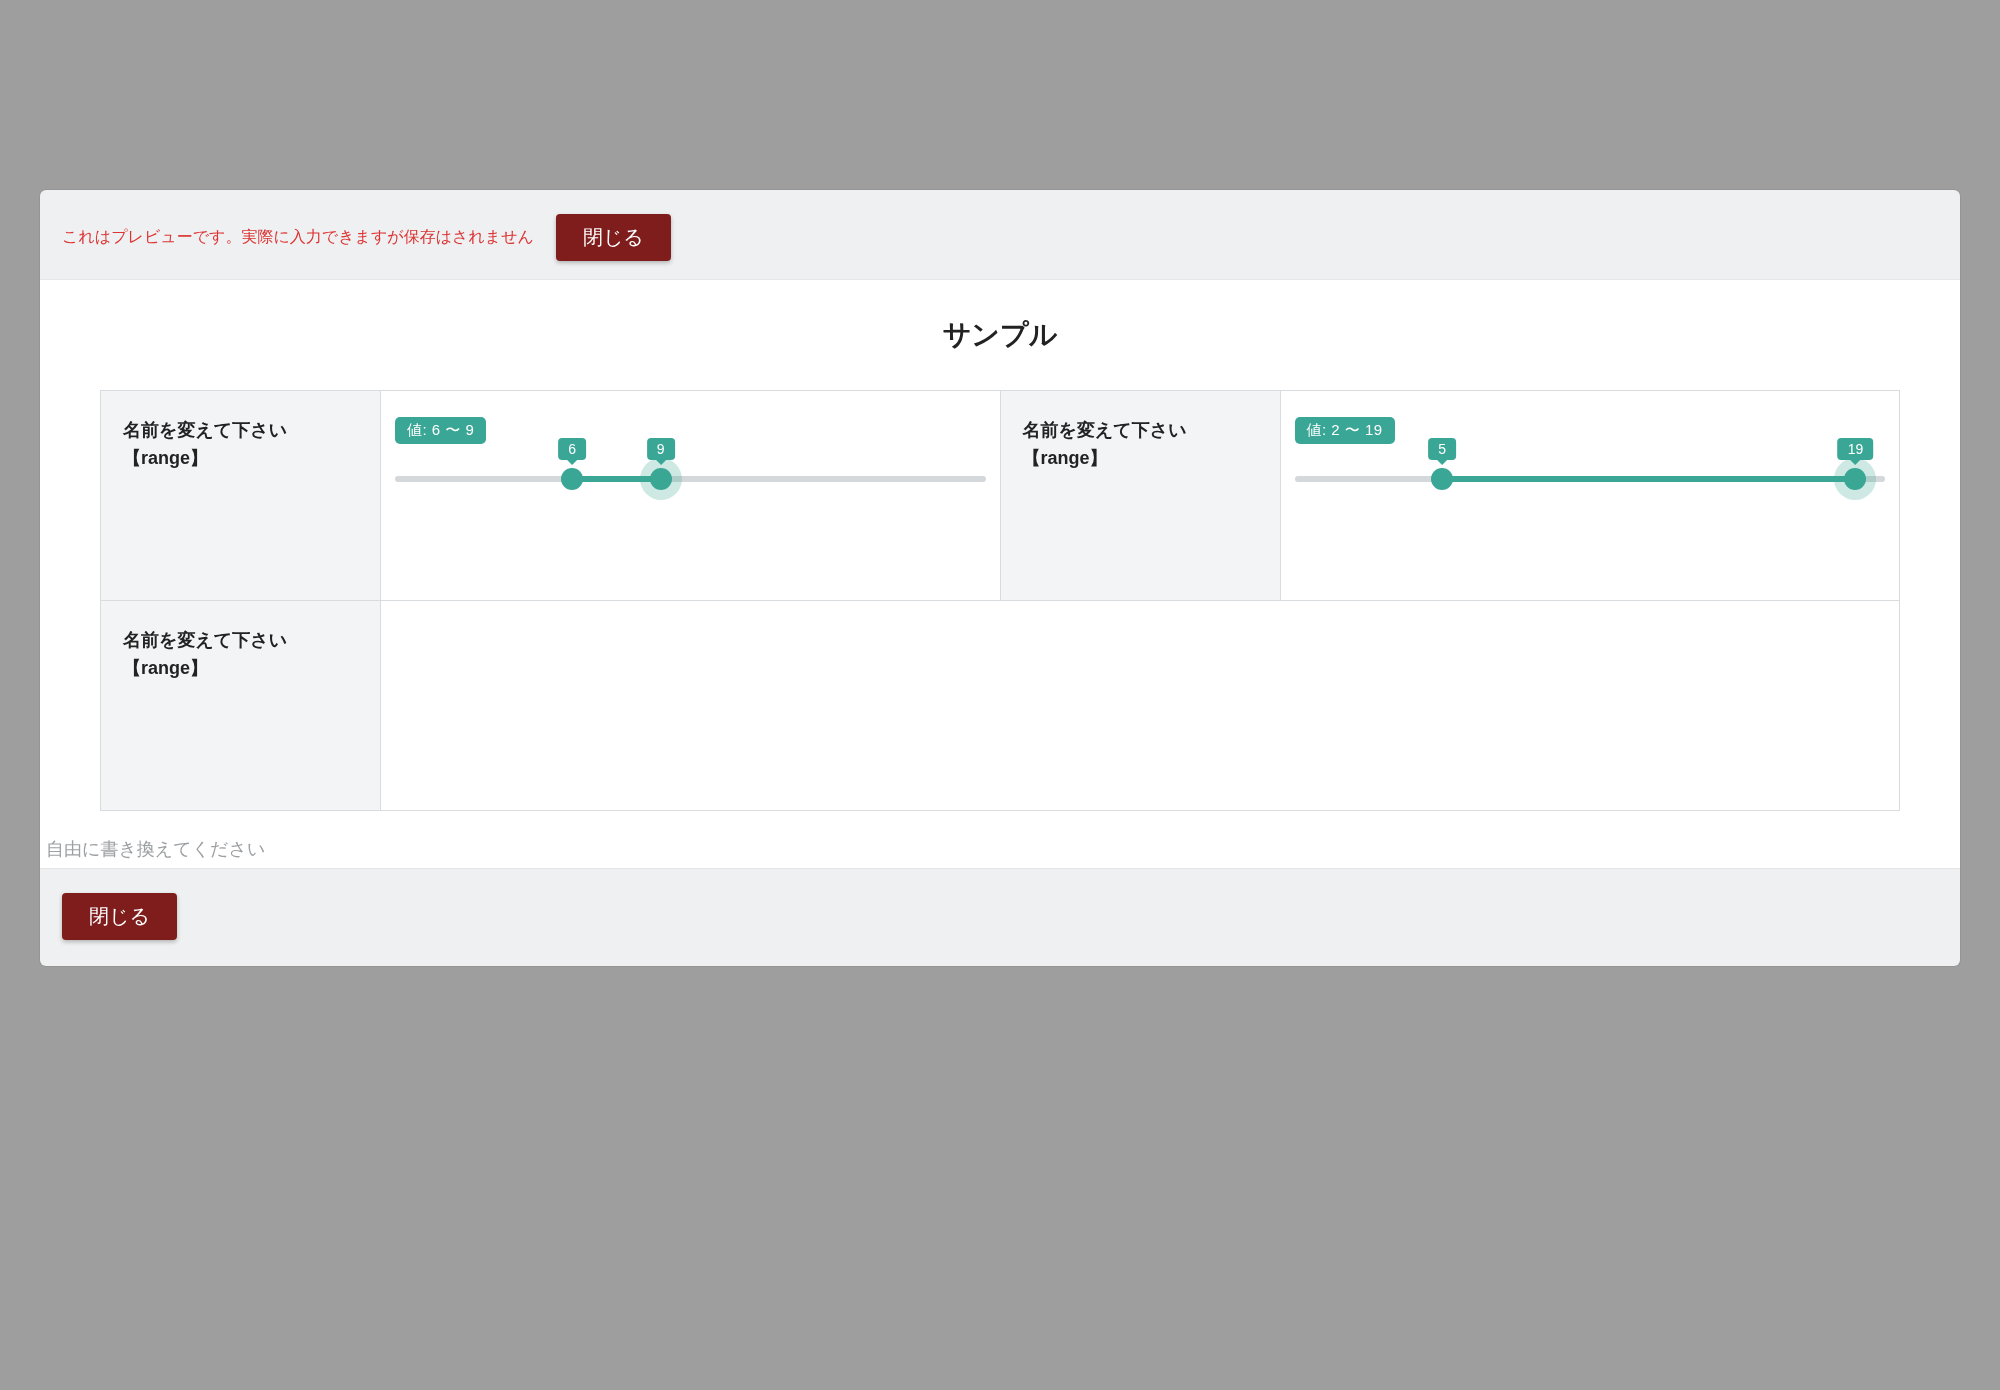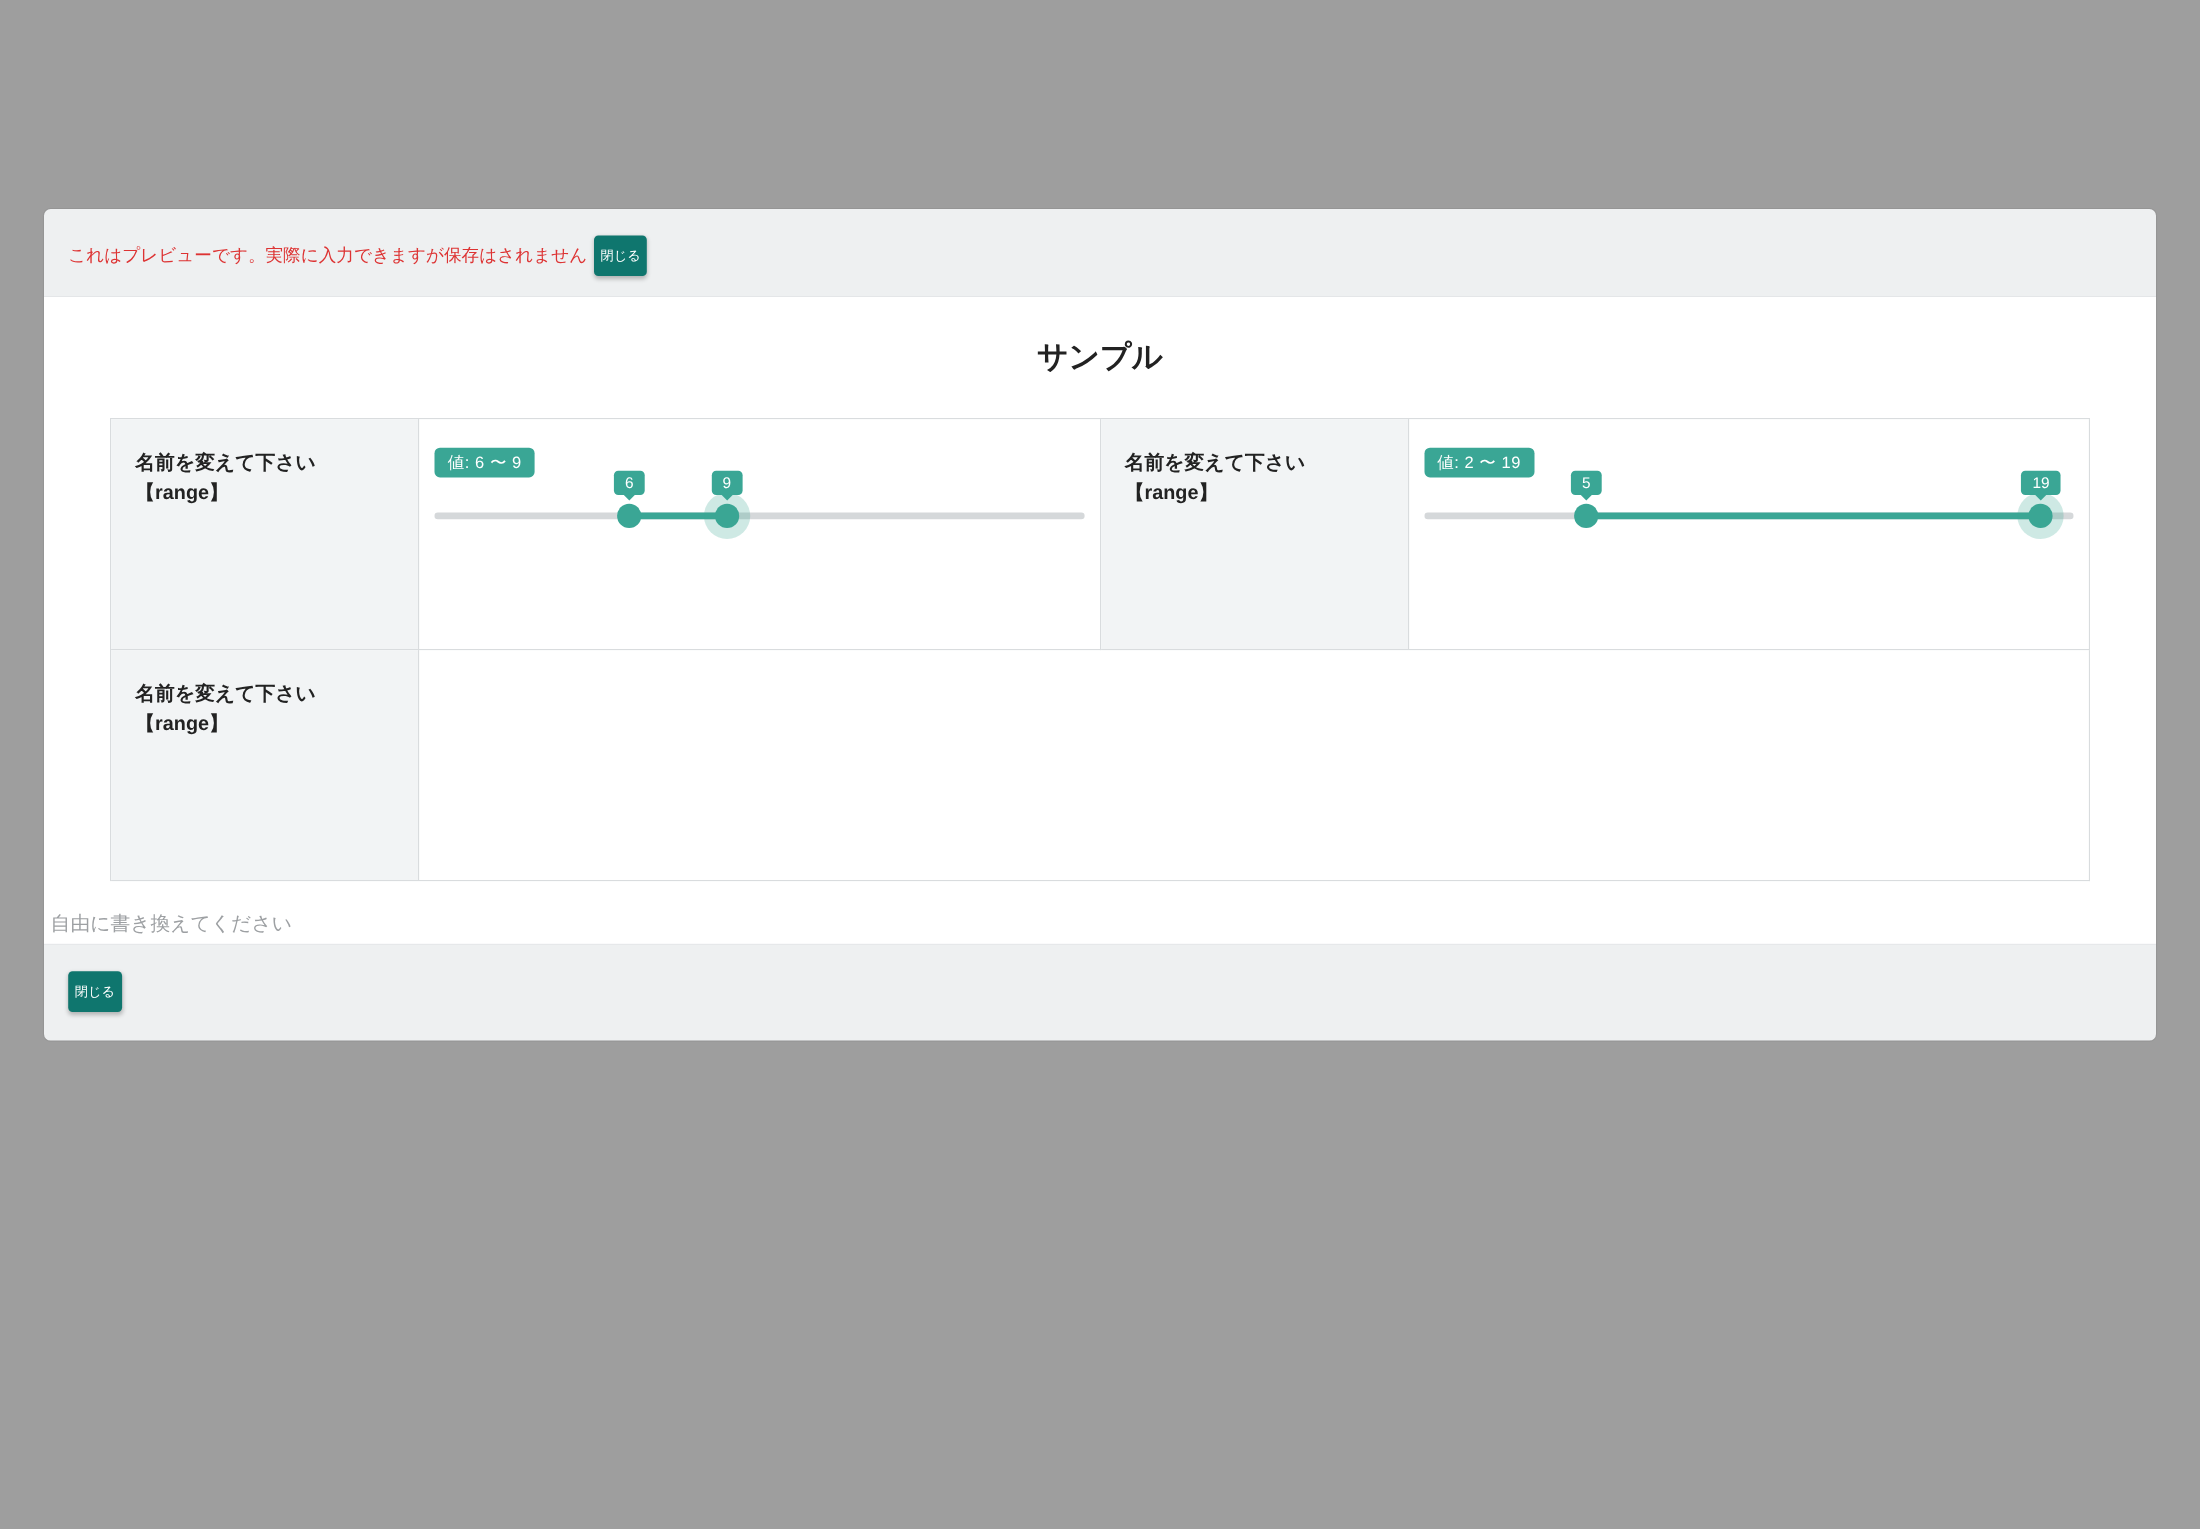--- a/index.html
+++ b/index.html
@@ -15,31 +15,31 @@
     position: absolute;
     left: 40px; right: 40px; top: 190px;
     background: #eef0f1;
     border-radius: 6px;
     box-shadow: 0 0 0 1px rgba(0,0,0,.05);
     padding: 16px 0 26px 0;
   }
   .preview-bar {
     display: flex;
     align-items: center;
-    gap: 6px;
+    gap: 22px;
     padding: 8px 22px 18px 22px;
   }
   .preview-text { color: #d33; font-size: 16px; }
   .btn-close {
-    background: #0f766e;
+    background: #7f1d1d;
     color: #fff;
     border: none;
     border-radius: 4px;
-    padding: 10px 6px;
-    font-size: 12px;
+    padding: 10px 27px;
+    font-size: 20px;
     cursor: pointer;
     box-shadow: 0 2px 4px rgba(0,0,0,.25);
   }
 
   .form-panel {
     margin: 0; 
     background: #fff;
     border-top: 1px solid #e4e6e8;
     border-bottom: 1px solid #e4e6e8;
   }

